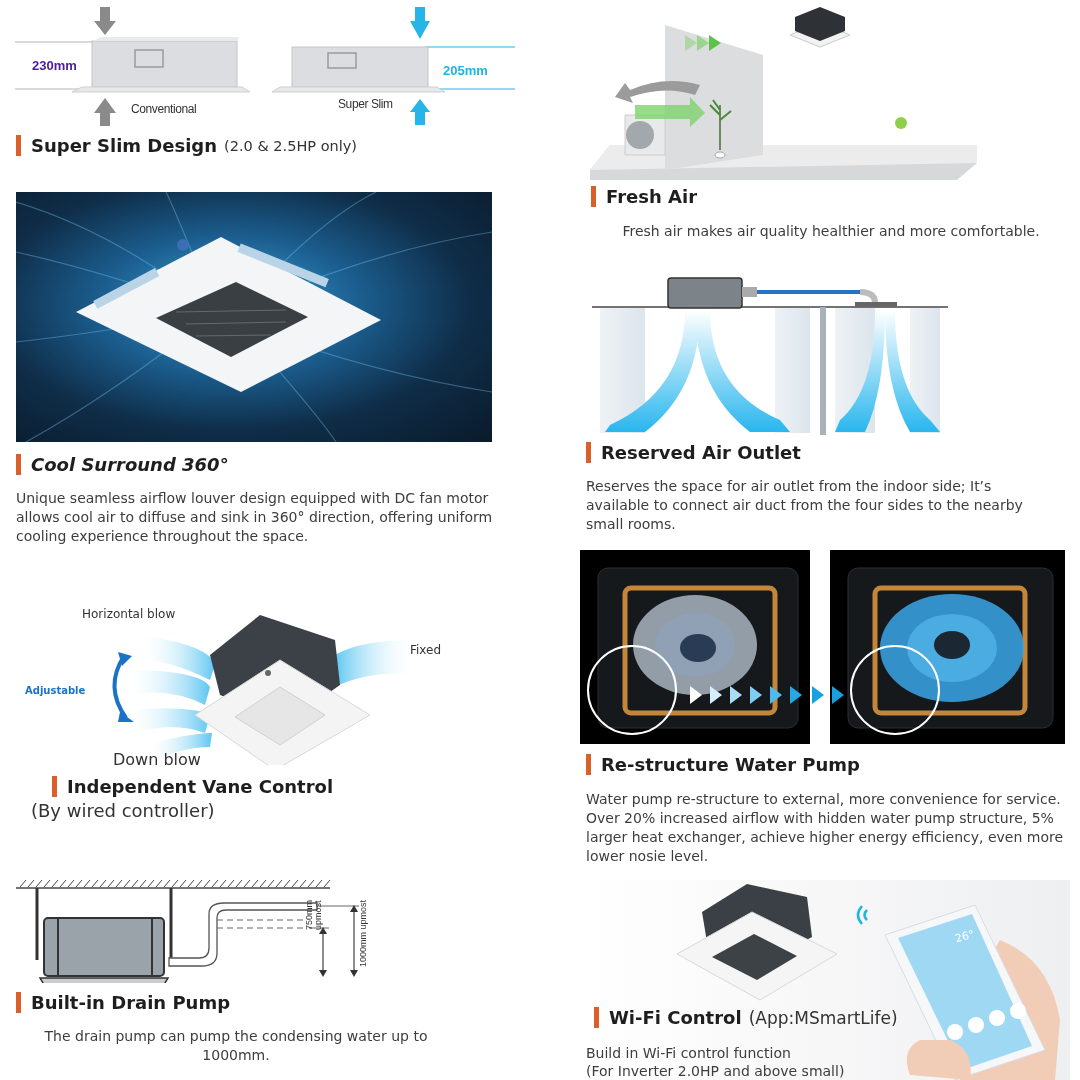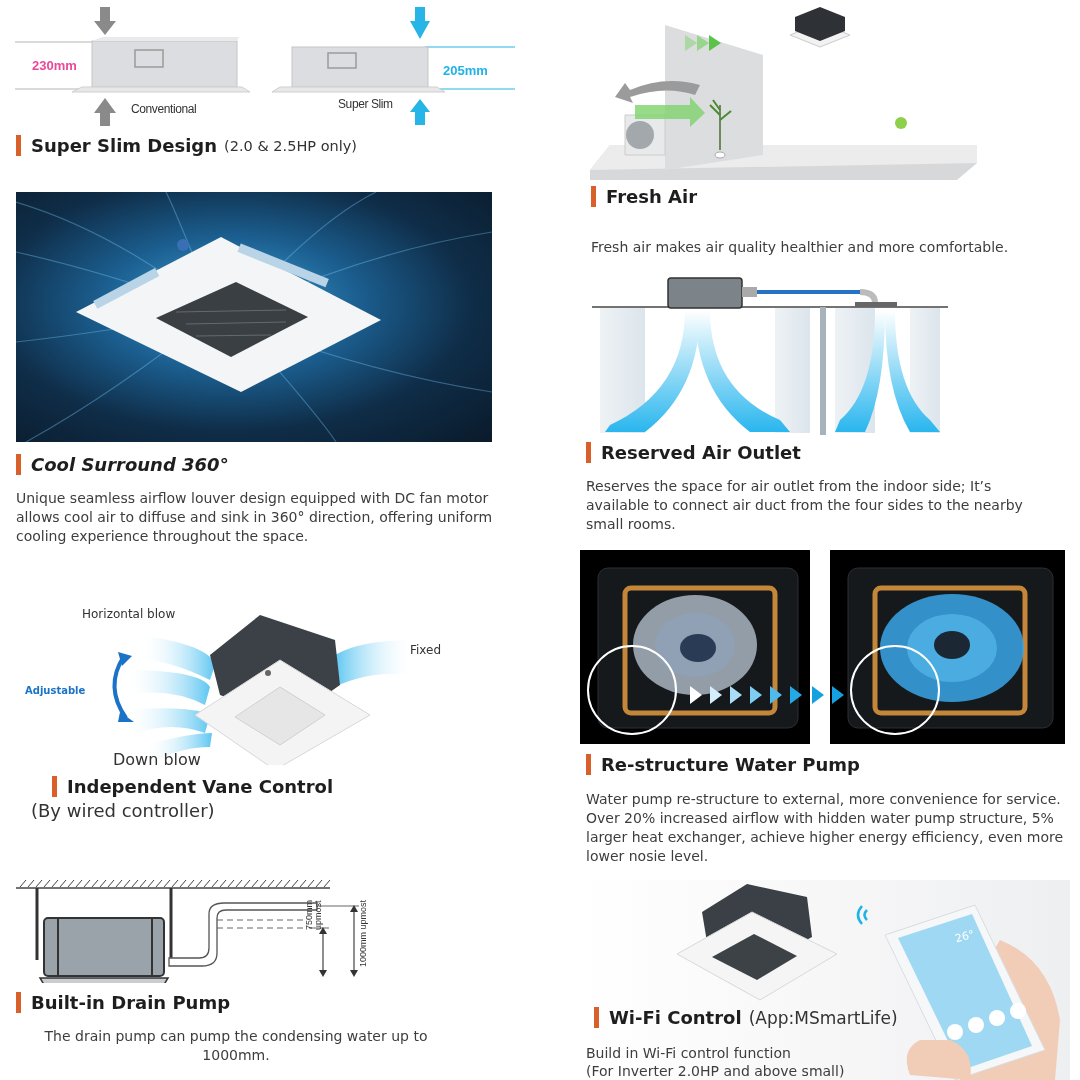--- a/index.html
+++ b/index.html
@@ -36,21 +36,21 @@
     <rect x="282" y="42" width="136" height="40" fill="#dcdde0" stroke="#c4c5c8"></rect>
     <rect x="318" y="48" width="28" height="15" fill="none" stroke="#9a9a9a" stroke-width="1.5"></rect>
     <polygon points="262,87 435,87 427,82 270,82" fill="#e8e8e8" stroke="#cfcfcf"></polygon>
 
     <polygon points="405,21 415,21 415,6 405,6" fill="#27b4e6" transform="translate(0,-4)"></polygon>
     <polygon points="400,16 420,16 410,34" fill="#27b4e6"></polygon>
     <polygon points="410,94 420,107 400,107" fill="#27b4e6"></polygon>
     <rect x="405" y="106" width="10" height="14" fill="#27b4e6"></rect>
   </svg>
 </div>
-<div class="small" style="left:32px;top:58px;font-weight:bold;font-size:13px;color:#ec4899;">230mm</div>
+<div class="small" style="left:32px;top:58px;font-weight:bold;font-size:13px;color:#4c1d95;">230mm</div>
 <div class="small" style="left:131px;top:102px;letter-spacing:-0.4px;">Conventional</div>
 <div class="small" style="left:338px;top:97px;letter-spacing:-0.4px;">Super Slim</div>
 <div class="small" style="left:443px;top:63px;font-weight:bold;font-size:13px;color:#1fb3e8;">205mm</div>
 
 <div class="heading" style="left:16px;top:135px;">
   <span class="bar"></span>
   <span>Super Slim Design</span>
   <span class="sub">(2.0 &amp; 2.5HP only)</span>
 </div>
 
@@ -217,21 +217,21 @@
     <line x1="135" y1="145" x2="135" y2="100" stroke="#4a6b34" stroke-width="1.5"></line>
     <path d="M135,110 L125,100 M135,115 L146,106 M135,105 L128,95" stroke="#4a8a34" stroke-width="2"></path>
     <ellipse cx="135" cy="150" rx="5" ry="3" fill="#fff" stroke="#aaa"></ellipse>
   </svg>
 </div>
 
 <div class="heading" style="left:591px;top:186px;">
   <span class="bar"></span>
   <span>Fresh Air</span>
 </div>
-<div class="desc" style="left:591px;top:238px;width:480px;">Fresh air makes air quality healthier and more comfortable.</div>
+<div class="desc" style="left:591px;top:222px;width:480px;text-align:center;">Fresh air makes air quality healthier and more comfortable.</div>
 
 <div class="abs" style="left:590px;top:270px;width:360px;height:165px;">
   <svg width="360" height="165" viewBox="0 0 360 165">
     <defs>
       <linearGradient id="flowG" x1="0" y1="0" x2="0" y2="1">
           <stop offset="0" stop-color="#ffffff"></stop>
           <stop offset="1" stop-color="#29b6ee"></stop>
         </linearGradient>
       <linearGradient id="wallG" x1="0" x2="1">
           <stop offset="0" stop-color="#eef2f5"></stop>

